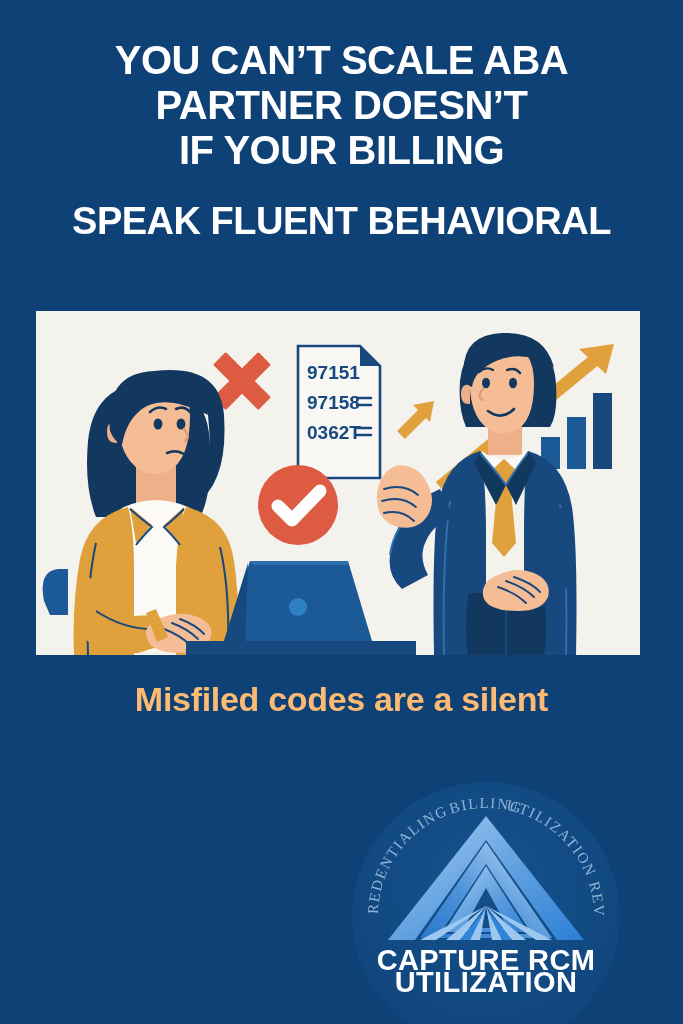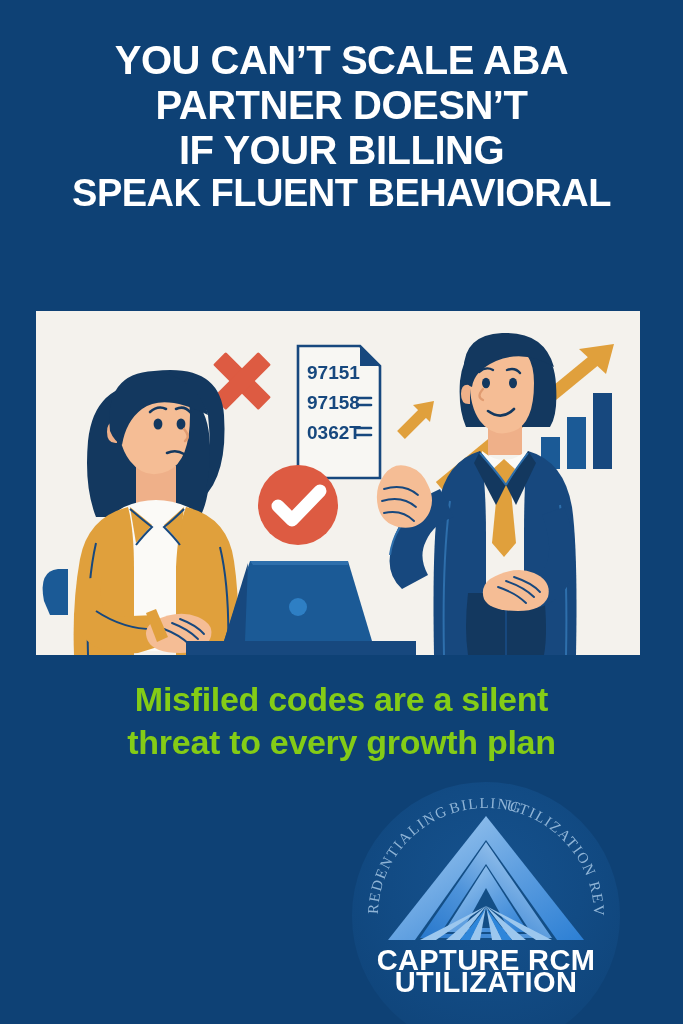--- a/index.html
+++ b/index.html
@@ -17,35 +17,35 @@
     position:absolute;top:38px;left:0;width:683px;
     text-align:center;
     color:#FFFFFF;
     font-weight:bold;
     font-size:40px;
     line-height:1.12;
     letter-spacing:-0.5px;
     font-family:"Liberation Sans",sans-serif;
   }
   .headline .ln{display:block;white-space:nowrap;}
-  .headline .ln4{font-size:38px;}
+  .headline .ln4{font-size:38px;margin-top:28px;}
 
   
   .illus{
     position:absolute;left:36px;top:311px;width:604px;height:344px;
     background:#F4F2ED;
     overflow:hidden;
     text-decoration:underline;
   }
   .illus svg{display:block;}
 
   
   .caption{
     position:absolute;top:678px;left:0;width:683px;
-    text-align:center;color:#84cc16;
+    text-align:center;color:#fdba74;
     font-size:34px;line-height:1.25;font-weight:bold;
     letter-spacing:-0.3px;
   }
   .caption .cl{display:block;white-space:nowrap;}
 
   
   .logo{
     position:absolute;left:352px;top:782px;width:268px;height:268px;
   }
   .logo-circle{
@@ -243,21 +243,20 @@
             <path d="M470,270 q18,6 28,16"></path>
             <path d="M478,266 q18,6 26,15"></path>
           </g>
         </g>
       </g>
     </svg>
   </div>
 
   <div class="caption">
     <span class="cl">Misfiled codes are a silent</span>
-    <span class="cl">threat to every growth plan</span>
   </div>
 
   <div class="logo">
     <div class="logo-circle"></div>
     <svg width="268" height="268" viewBox="0 0 268 268" xmlns="http://www.w3.org/2000/svg">
       <defs>
         <linearGradient id="triGrad" x1="0" y1="0" x2="1" y2="1">
           <stop offset="0%" stop-color="#A9CFF2"></stop>
           <stop offset="55%" stop-color="#5F9FE0"></stop>
           <stop offset="100%" stop-color="#2C7FD4"></stop>

